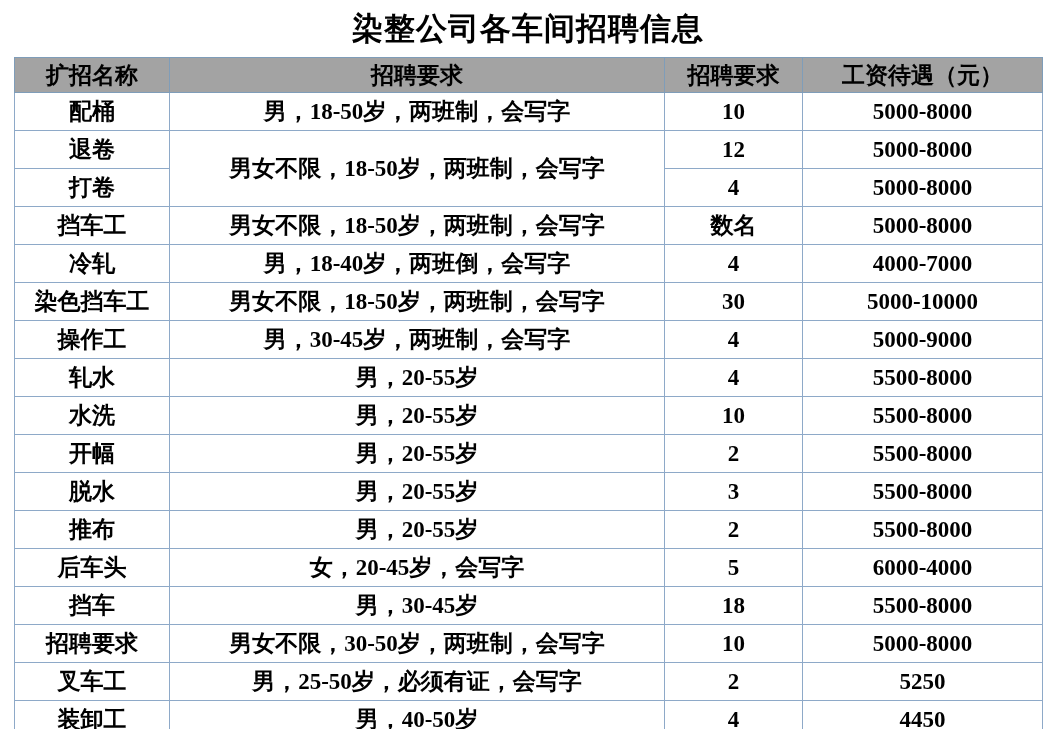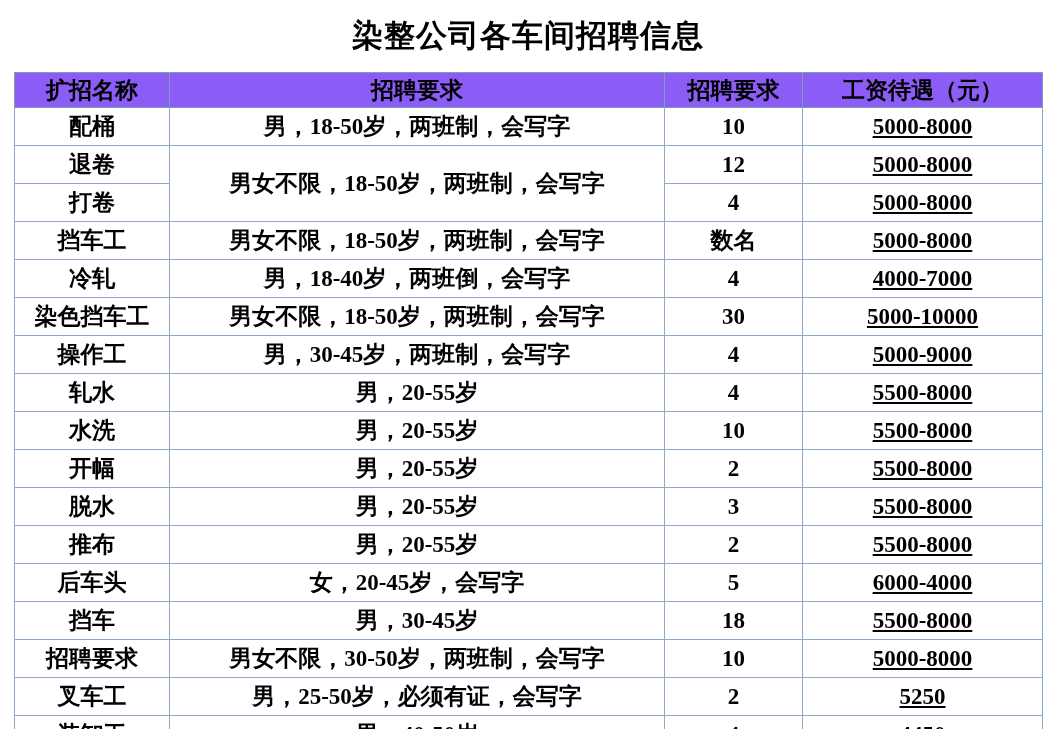--- a/index.html
+++ b/index.html
@@ -14,21 +14,21 @@
     overflow: hidden;
   }
   .sheet {
     width: 1056px;
     height: 729px;
     position: relative;
     background: #ffffff;
     box-sizing: border-box;
   }
   .title-row {
-    height: 72px;
+    height: 57px;
     display: flex;
     align-items: center;
     justify-content: center;
     padding-left: 14px;
     padding-right: 14px;
     box-sizing: border-box;
   }
   .title-text {
     font-size: 31px;
     font-weight: bold;
@@ -47,39 +47,39 @@
     padding: 0;
     text-align: center;
     vertical-align: middle;
     color: #000000;
     font-family: "Liberation Serif", serif;
     font-weight: bold;
     white-space: nowrap;
     overflow: hidden;
   }
   table.recruit thead th {
-    background: #8b5cf6;
+    background: #a3a3a3;
     height: 34px;
     font-size: 23px;
     border: 1px solid #7f9db9;
   }
   table.recruit tbody td {
     height: 37px;
     font-size: 23px;
     background: #ffffff;
   }
   col.c-name { width: 155px; }
   col.c-req  { width: 495px; }
   col.c-num  { width: 138px; }
   col.c-pay  { width: 240px; }
 
   .cell-name { font-size: 23px; }
   .cell-req  { font-size: 23px; }
   .cell-num  { font-size: 23px; }
-  .cell-pay  { font-size: 23px; text-decoration: underline; }
+  .cell-pay  { font-size: 23px; }
 </style>
 </head>
 <body>
 
 <div class="sheet">
 
   <div class="title-row">
     <div class="title-text">染整公司各车间招聘信息</div>
   </div>
 

